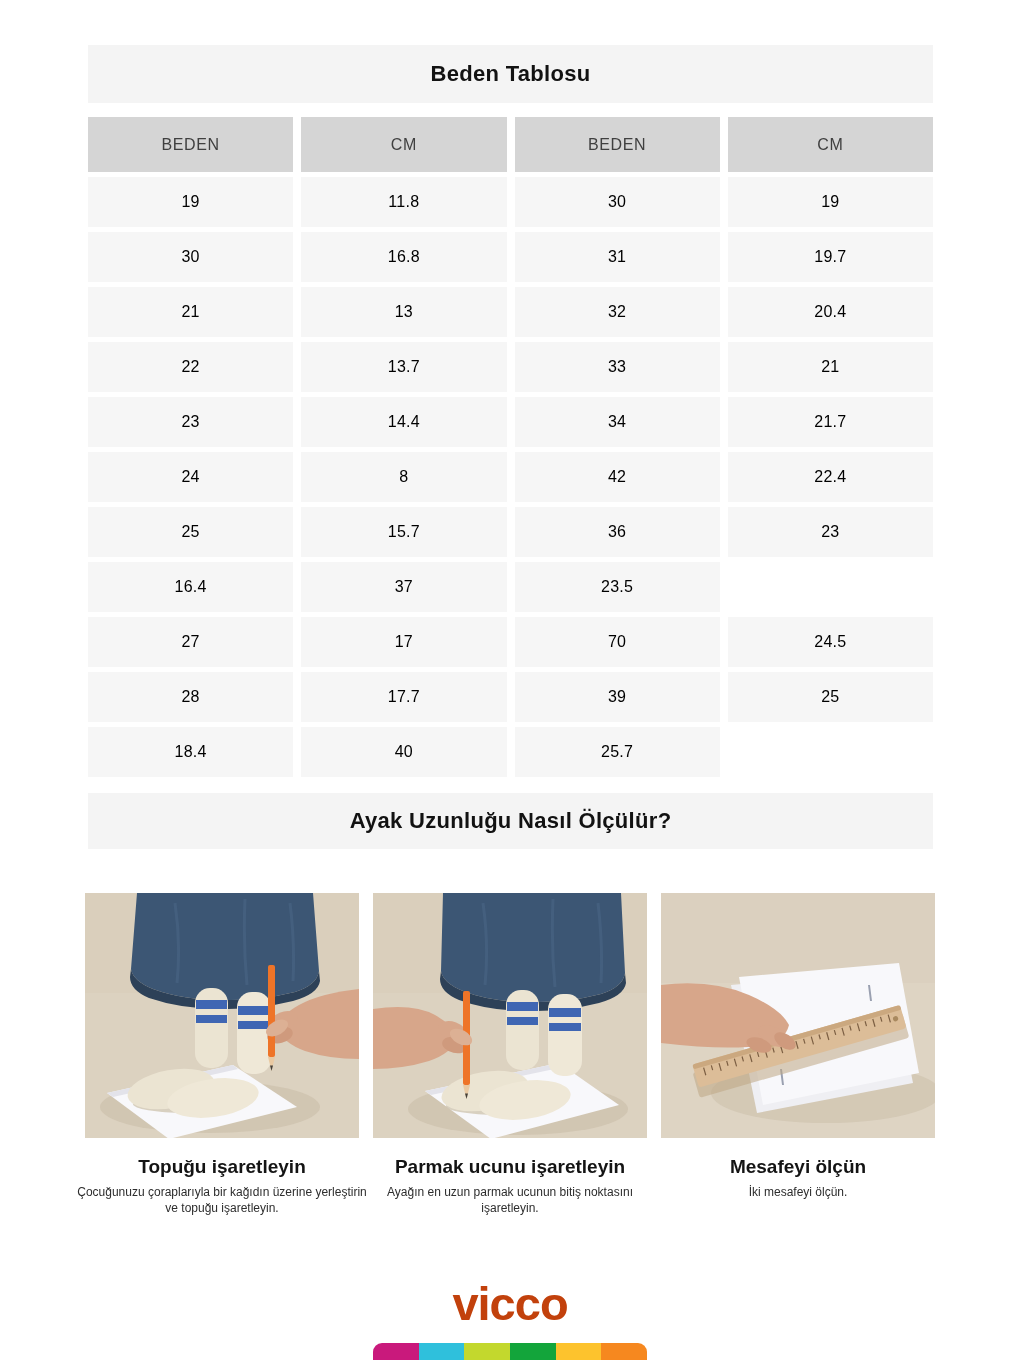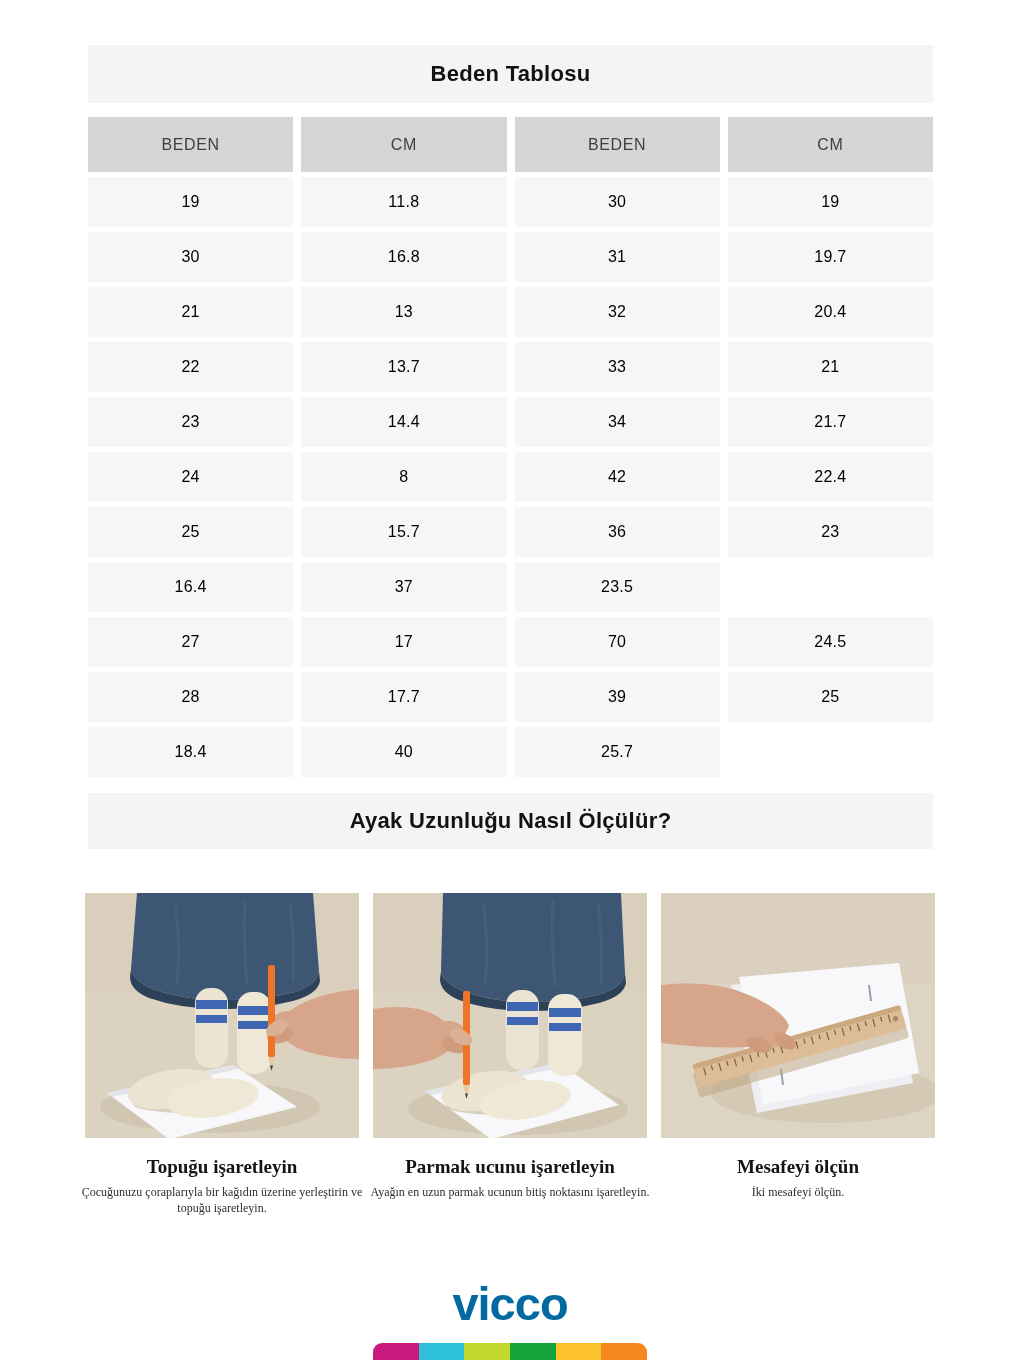--- a/index.html
+++ b/index.html
@@ -21,27 +21,27 @@
   .trow { display:grid; grid-template-columns:repeat(4,1fr); column-gap:8px; margin-bottom:5px; }
   .trow .cell {
     background:#f6f6f6; height:50px; display:flex; align-items:center; justify-content:center;
     font-size:16px; color:#000000; letter-spacing:.3px;
   }
   .trow.thead .cell {
     background:#d5d5d5; height:55px; font-size:16px; color:#404040; letter-spacing:.6px;
   }
 
   .steps { position:absolute; left:85px; top:893px; width:850px; display:flex; column-gap:14px; }
-  .step { width:274px; text-align:center;font-family:Liberation Serif, serif; }
+  .step { width:274px; text-align:center; }
   .photo { width:274px; height:245px; display:block; }
   .step-heading { margin-top:18px; font-size:19px; font-weight:700; color:#141414; }
   .step-desc { margin:7px -10px 0; font-size:12px; line-height:1.33; color:#2d2d2d; }
 
   .brand { position:absolute; top:1276px; left:0; width:100%; text-align:center;
-    font-size:47px; font-weight:800; letter-spacing:-1px; color:#0369a1; }
+    font-size:47px; font-weight:800; letter-spacing:-1px; color:#c2410c; }
   .brand-bar { position:absolute; top:1343px; left:373px; width:274px; height:26px;
     border-radius:9px; overflow:hidden; display:flex; }
   .brand-bar span { flex:1 1 0; height:100%; }
 </style>
 </head>
 <body>
 
 <div class="page">
 
   <section class="banner" id="banner-top">

